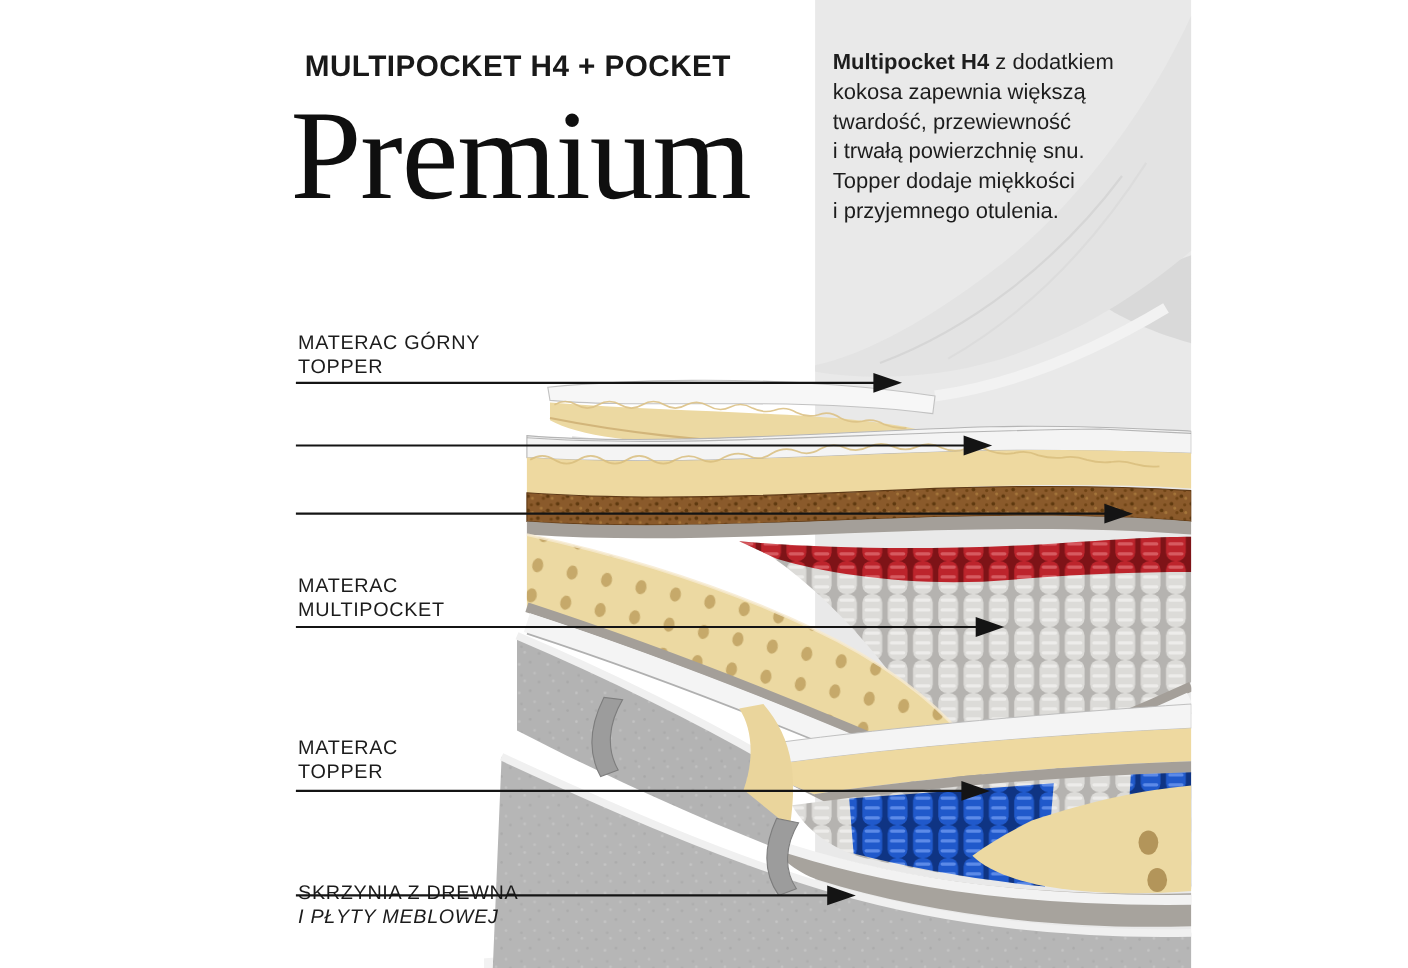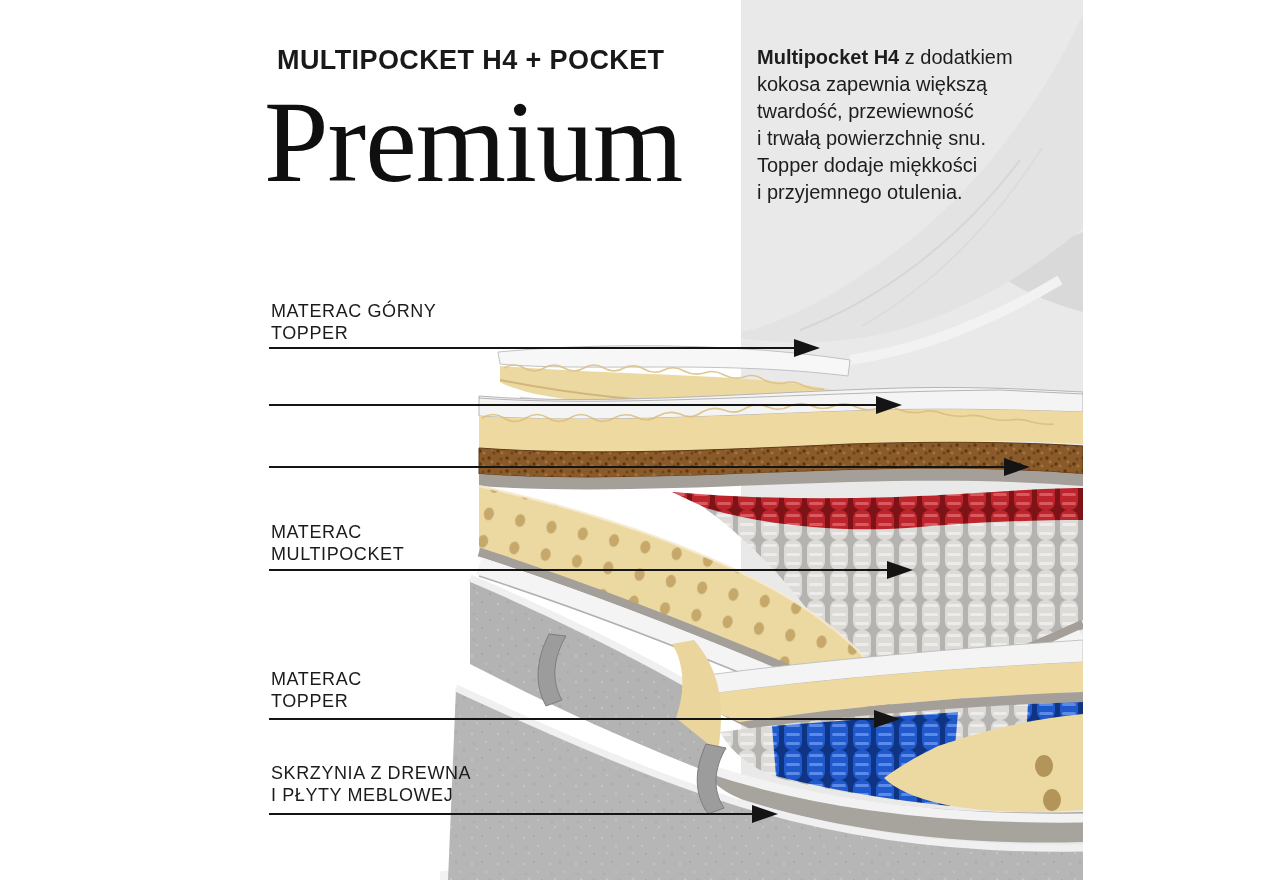--- a/index.html
+++ b/index.html
@@ -11,21 +11,21 @@
            letter-spacing:0.4px;color:#191919;white-space:nowrap;}
   .title{position:absolute;left:264px;top:84px;margin:0;font-family:"Liberation Serif",serif;
          font-weight:400;font-size:116px;line-height:1;color:#0f0f0f;letter-spacing:-1px;}
   .desc{position:absolute;left:757px;top:44px;width:330px;margin:0;font-size:20px;
         line-height:27px;color:#1d1d1d;white-space:pre-line;}
   .desc strong{font-weight:700;margin-top:12px;}
   .layer-label{position:absolute;left:271px;font-size:18px;line-height:22px;
                letter-spacing:0.6px;color:#1b1b1b;white-space:nowrap;}
   .layer-label .l1{font-weight:400;display:block;}
   .layer-label .l2{font-weight:400;display:block;}
-  .layer-label.plain .l2{font-weight:400;}
+  .layer-label.plain .l2{font-weight:400;font-style:italic;}
 </style>
 </head>
 <body>
 
 <div class="page">
 
   <svg class="scene" viewBox="440 0 643 880">
     <defs>
       <pattern id="pw" width="23" height="30" patternUnits="userSpaceOnUse">
         <rect width="23" height="30" fill="#b5b3b0"></rect>
@@ -155,21 +155,21 @@
   <div class="layer-label" style="top:358px">
   </div>
   <div class="layer-label" style="top:521px">
     <span class="l1">MATERAC</span>
     <span class="l2">MULTIPOCKET</span>
   </div>
   <div class="layer-label" style="top:668px">
     <span class="l1">MATERAC</span>
     <span class="l2">TOPPER</span>
   </div>
-  <div class="layer-label plain" style="top:762px">
+  <div class="layer-label plain" style="top:800px">
     <span class="l1">SKRZYNIA Z DREWNA</span>
     <span class="l2">I PŁYTY MEBLOWEJ</span>
   </div>
 
   <svg class="arrows" viewBox="0 0 1280 880">
     <g stroke="#141414" stroke-width="2" fill="#141414">
       <g>
         <line x1="269" y1="348" x2="796" y2="348"></line>
         <polygon points="820,348 794,339 794,357" stroke="none"></polygon>
       </g>

